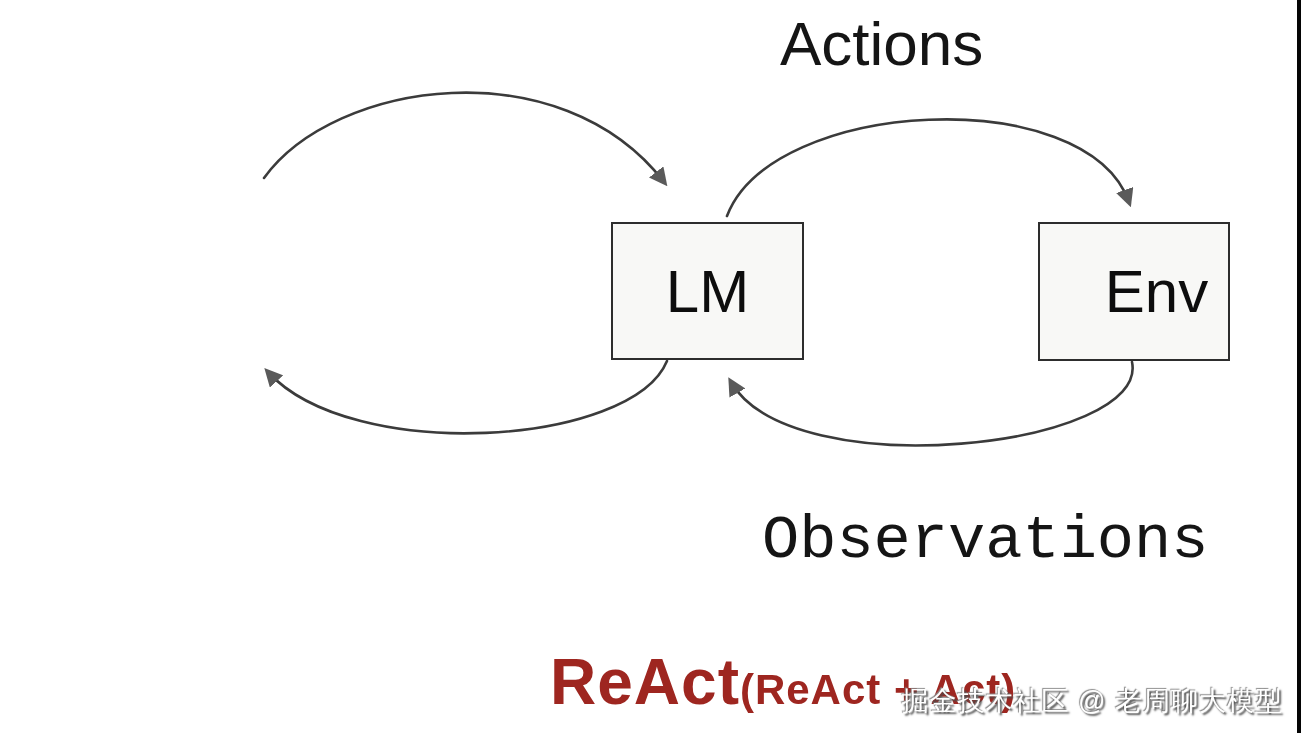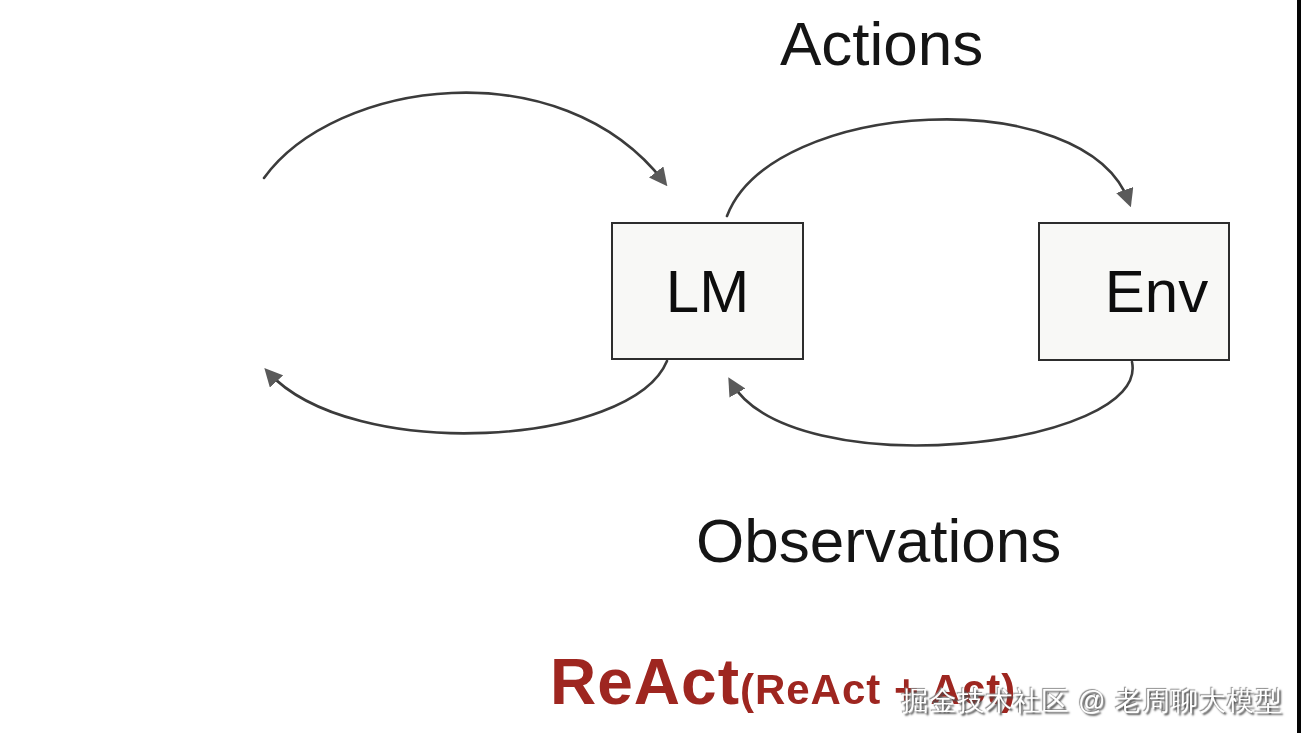--- a/index.html
+++ b/index.html
@@ -28,21 +28,21 @@
     font-size:62px;
     line-height:60px;
     text-align:left;
     letter-spacing:0px;
     color:var(--text-black);
     white-space:nowrap;
   }
   .label .line{display:block;}
   .reasoning{left:75px;top:190px;width:340px;line-height:92px;}
   .actions{left:780px;top:14px;width:300px;}
-  .observations{left:696px;top:511px;width:380px;}
+  .observations{left:762px;top:511px;width:380px;font-family:Liberation Mono, monospace;}
   .node-box{
     position:absolute;
     background:var(--box-fill);
     border:2px solid var(--box-border);
     display:flex;align-items:center;justify-content:center;
     font-size:60px;
     color:#0d0d0d;
     box-sizing:border-box;
   }
   .lm-box{left:611px;top:222px;width:193px;height:138px;}

